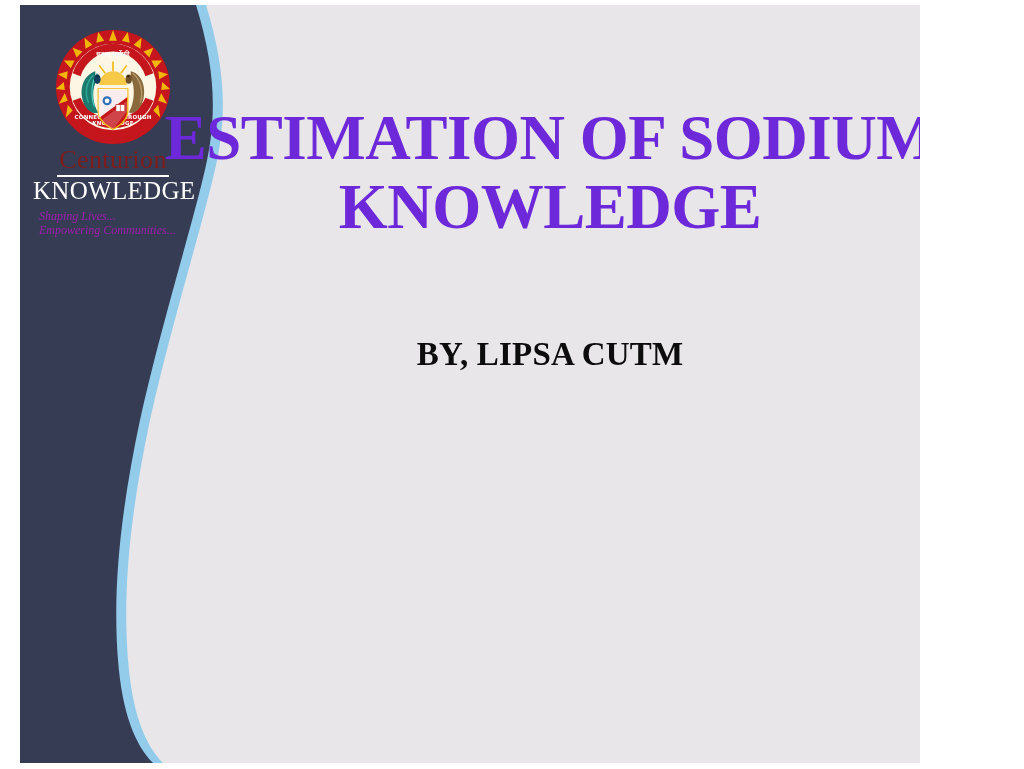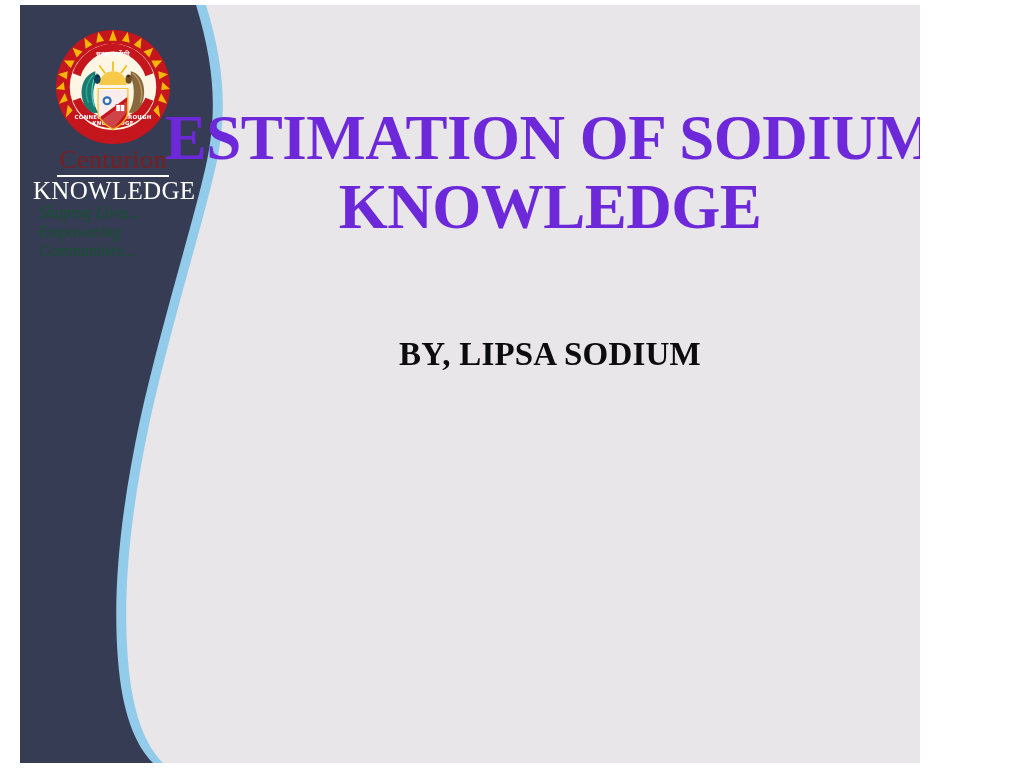--- a/index.html
+++ b/index.html
@@ -96,25 +96,26 @@
   .logo-word-university {
     font-family: "Liberation Serif", "DejaVu Serif", serif;
     color: #ffffff;
     font-size: 25px;
     line-height: 1.05;
     letter-spacing: 0.3px;
     margin-top: 1px;
   }
   .logo-tagline {
     font-family: "Liberation Serif", "DejaVu Serif", serif;
-    color: #14532d;
+    color: #a21caf;
     font-style: italic;
-    font-size: 16px;
+    font-size: 12px;
     line-height: 1.18;
     text-align: left;
+    margin-top: 5px;
     padding-left: 6px;
   }
 
   
   .title-area {
     position: absolute;
     left: 150px;
     top: 104px;
     width: 800px;
     z-index: 4;
@@ -262,16 +263,16 @@
       <div>Empowering Communities...</div>
     </div>
   </div>
 
   <div class="title-area">
     <div class="title-line">ESTIMATION OF SODIUM</div>
     <div class="title-line">KNOWLEDGE</div>
   </div>
 
   <div class="subtitle-area">
-    <div class="subtitle-line">BY, LIPSA SODIUM</div>
+    <div class="subtitle-line">BY, LIPSA CUTM</div>
   </div>
 
 </div>
 
 </body></html>

